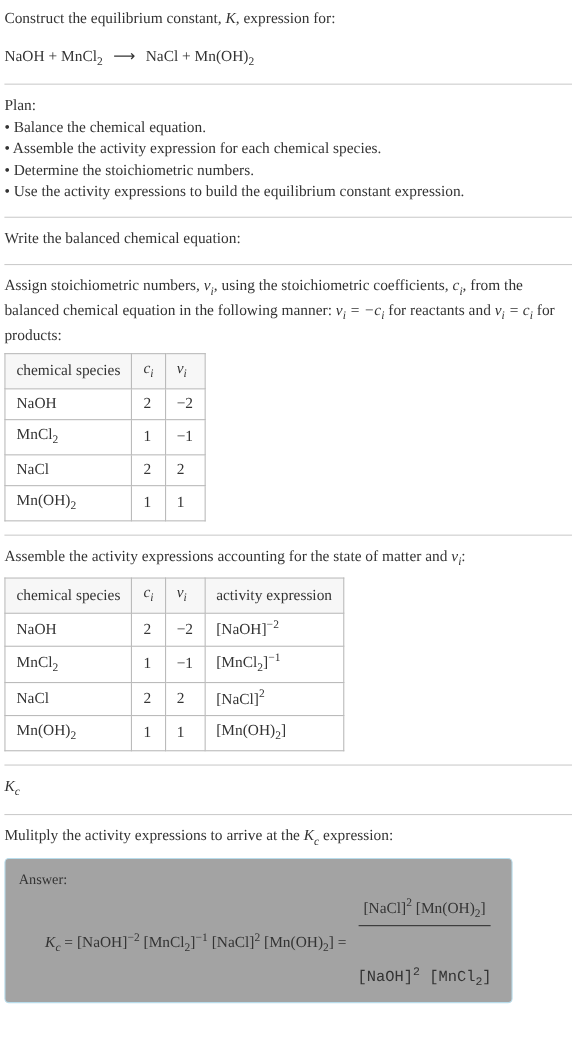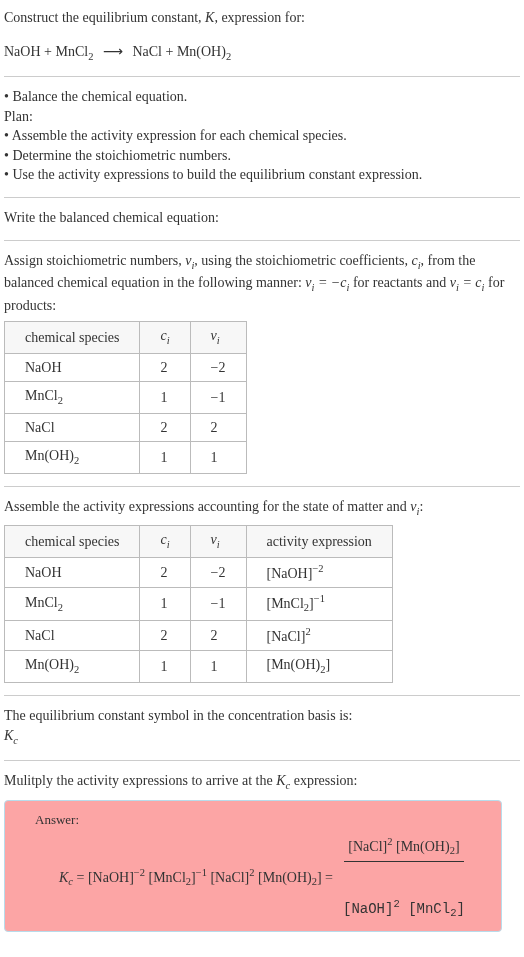--- a/index.html
+++ b/index.html
@@ -14,32 +14,32 @@
     }
     .section { margin-bottom: 12px; }
     hr { border: none; border-top: 1px solid #ccc; margin: 10px 0; }
     .italic { font-style: italic; }
     table.data {
       border-collapse: collapse;
       margin-top: 6px;
     }
     table.data th, table.data td {
       border: 1px solid #bbb;
-      padding: 4px 20px;
+      padding: 4px 10px;
       text-align: left;
       font-weight: normal;
     }
     table.data th { background: #f7f7f7; }
     sub { font-size: 0.75em; vertical-align: sub; }
     sup { font-size: 0.75em; vertical-align: super; }
     .answer-box {
-      background: #fca5a5;
+      background: #a3a3a3;
       border: 1px solid #b8dceb;
       border-radius: 4px;
-      padding: 10px 30px;
+      padding: 10px 12px;
       margin-top: 6px;
       display: inline-block;
     }
     .answer-label { font-size: 13px; margin-bottom: 6px; }
     .kc-line { display: flex; align-items: center; gap: 4px; }
     .frac {
       display: inline-flex;
       flex-direction: column;
       align-items: center;
       vertical-align: middle;
@@ -62,22 +62,22 @@
   </div>
   <div class="eq-line">
     <span>NaOH + MnCl</span><sub>2</sub>
     <span class="arrow">⟶</span>
     <span>NaCl + Mn(OH)</span><sub>2</sub>
   </div>
 </div>
 <hr>
 
 <div class="section">
+  <div>Plan:</div>
   <div>• Balance the chemical equation.</div>
-  <div>Plan:</div>
   <div>• Assemble the activity expression for each chemical species.</div>
   <div>• Determine the stoichiometric numbers.</div>
   <div>• Use the activity expressions to build the equilibrium constant expression.</div>
 </div>
 <hr>
 
 <div class="section">
   <div>Write the balanced chemical equation:</div>
 </div>
 <hr>
@@ -153,21 +153,20 @@
       <td class="center-col">1</td>
       <td class="center-col">1</td>
       <td><span>[Mn(OH)</span><sub>2</sub><span>]</span></td>
     </tr>
   </tbody>
     </table>
 </div>
 <hr>
 
 <div class="section">
-  <div>The equilibrium constant symbol in the concentration basis is:</div>
   <div><span class="italic">K</span><sub class="italic">c</sub></div>
 </div>
 <hr>
 
 <div class="section">
   <div>
     <span>Mulitply the activity expressions to arrive at the </span><span class="italic">K</span><sub class="italic">c</sub><span> expression:</span>
   </div>
   <div class="answer-box">
     <div class="answer-label">Answer:</div>

